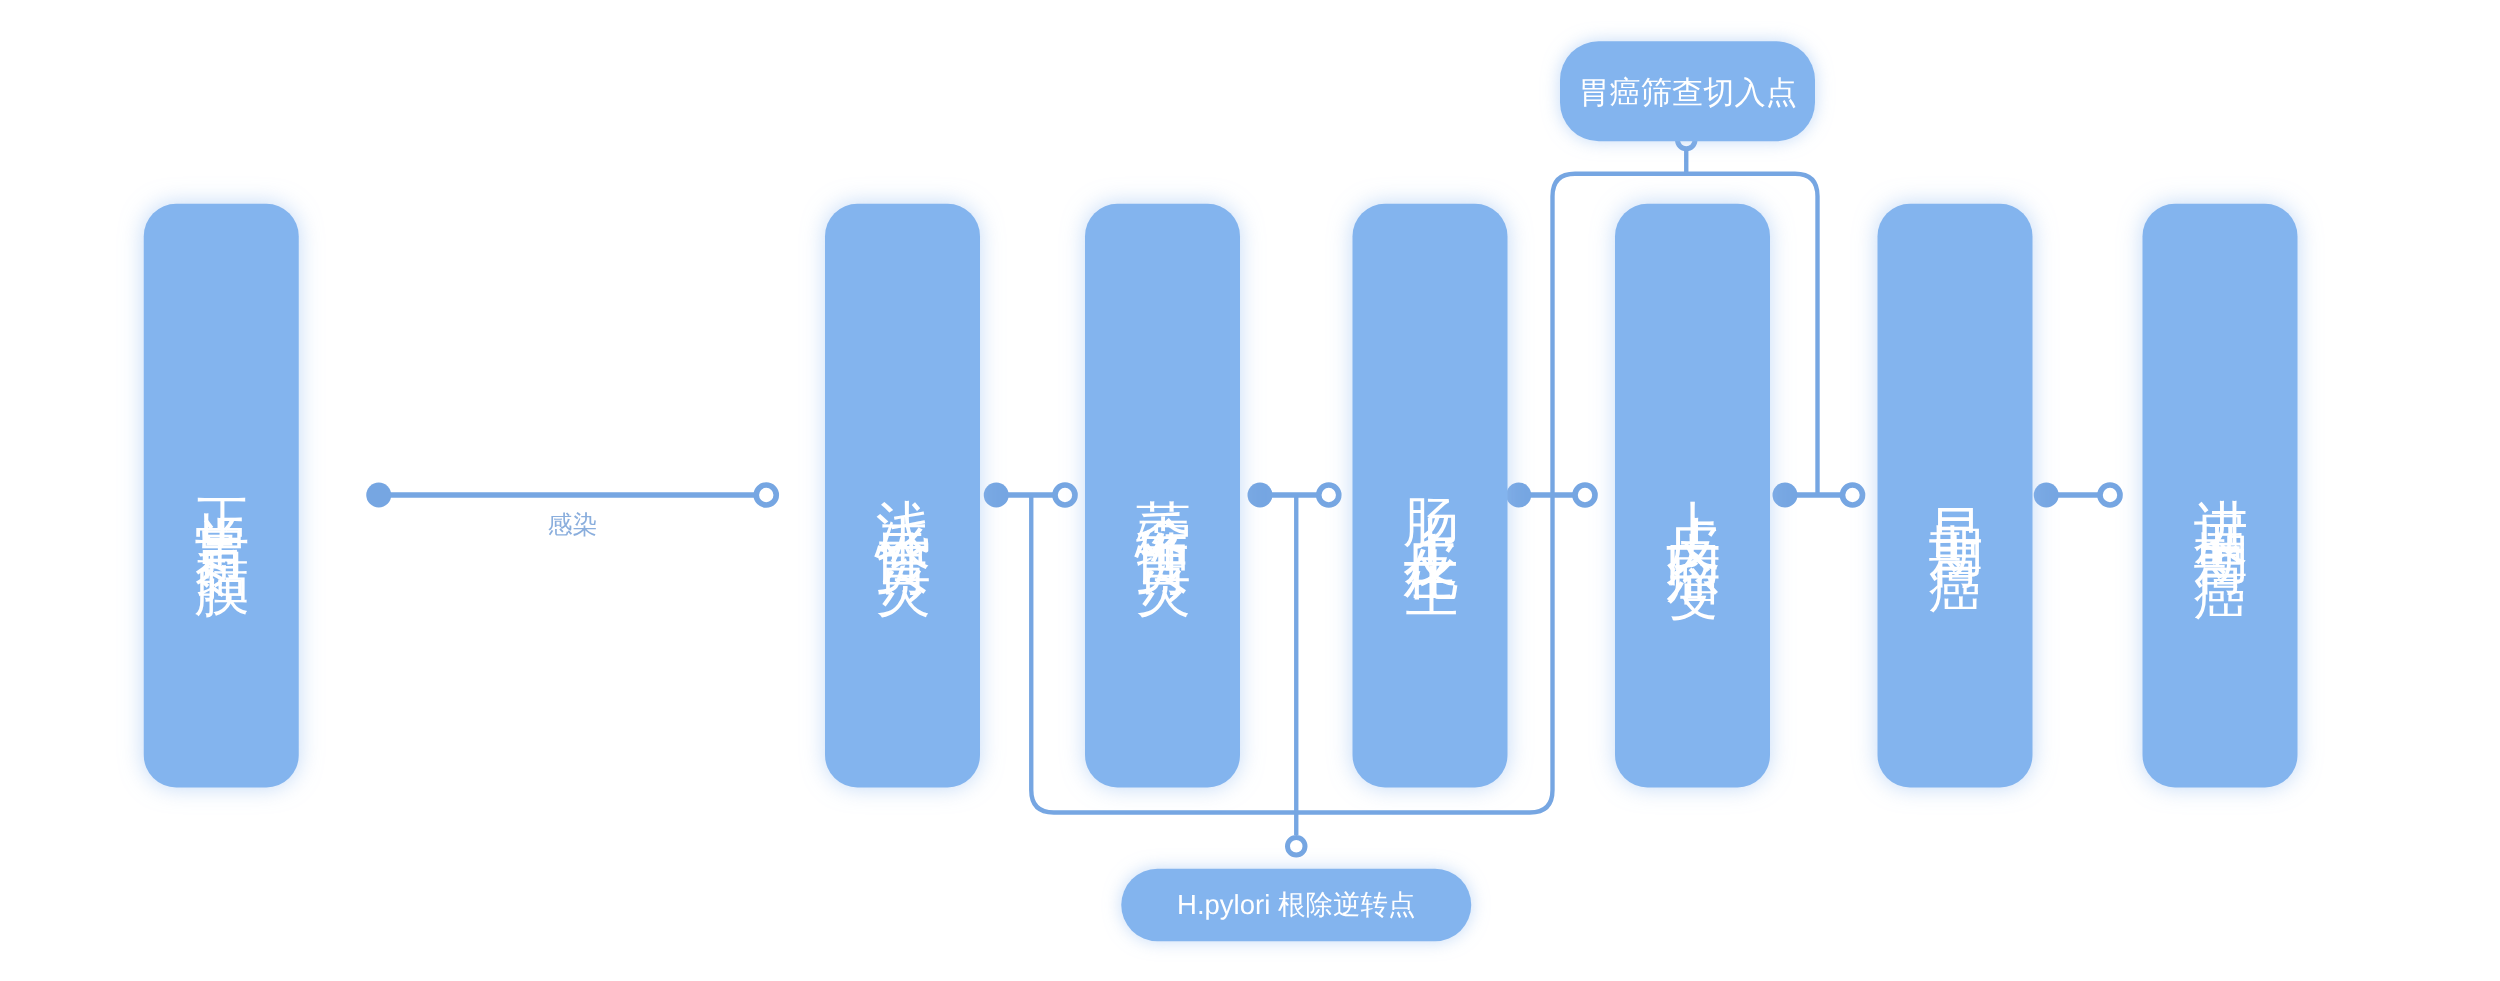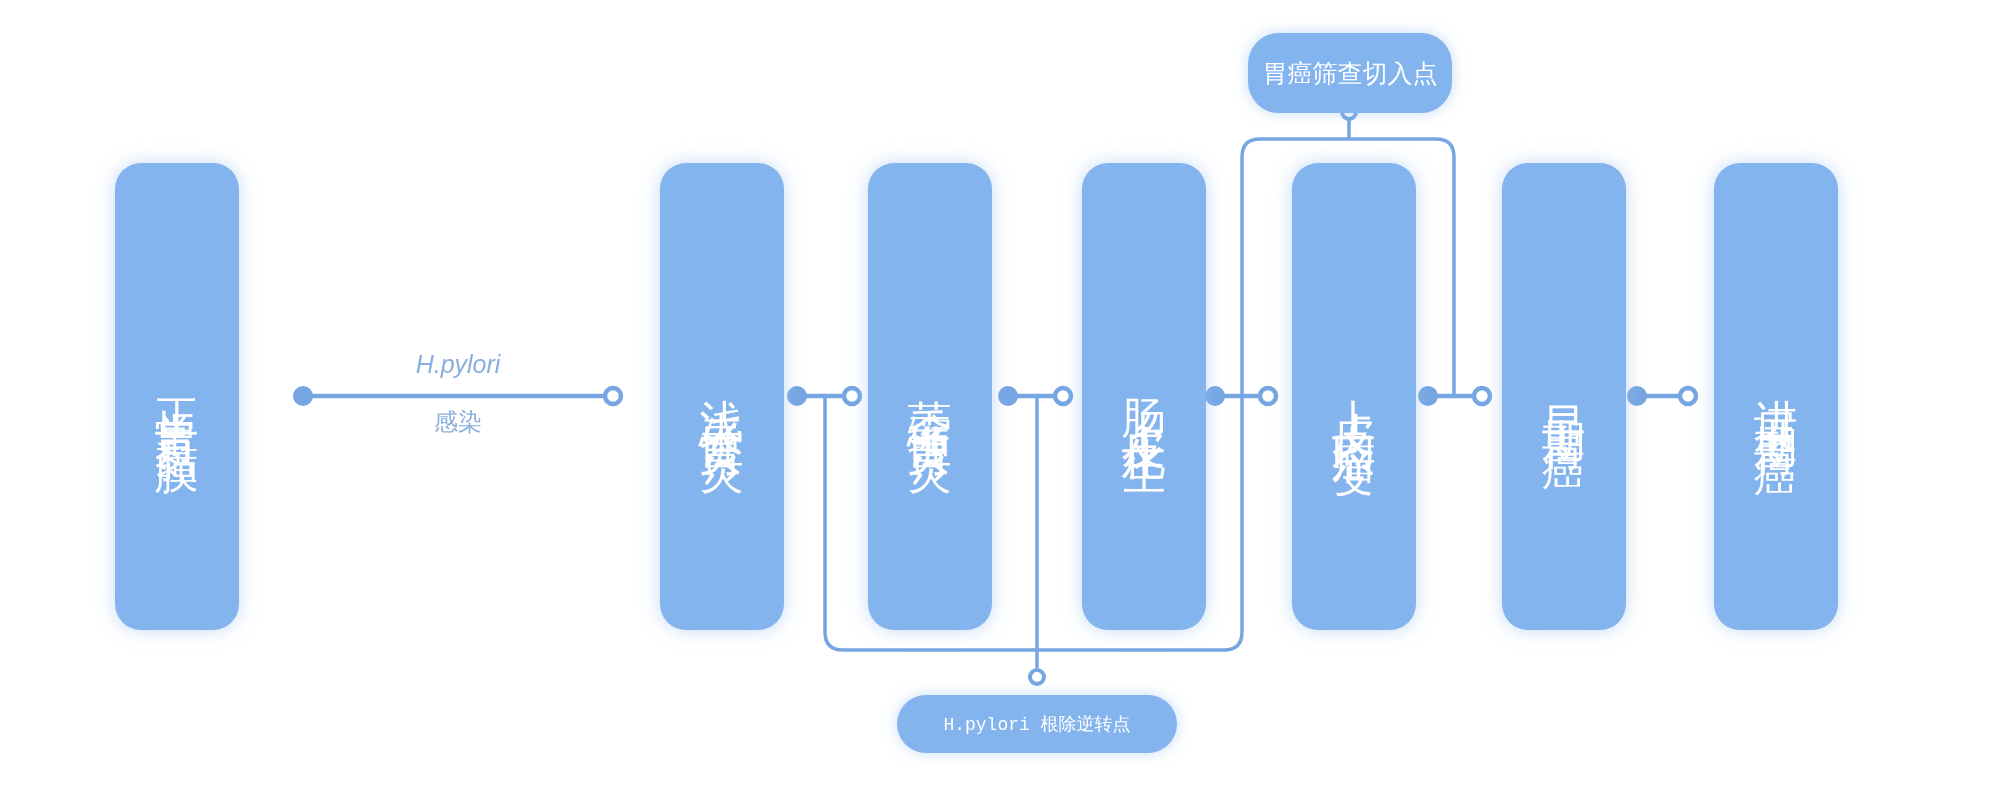--- a/index.html
+++ b/index.html
@@ -26,28 +26,28 @@
     writing-mode:vertical-rl; text-orientation:upright;
     color:var(--box-text,#fff); font-size:44px; letter-spacing:13px;
     line-height:1; user-select:none;
   }
   .badge {
     position:absolute; display:flex; align-items:center; justify-content:center;
     background:var(--badge-fill,#83b4ee); color:var(--box-text,#fff);
     box-shadow:0 0 14px rgba(150,190,240,.55); white-space:nowrap;
   }
   .badge-top    { left:1248px; top:33px;  width:204px; height:80px; border-radius:31px; font-size:25px; }
-  .badge-bottom { left:897px;  top:695px; width:280px; height:58px; border-radius:29px; font-size:18px;font-family:Liberation Mono, monospace; }
+  .badge-bottom { left:897px;  top:695px; width:280px; height:58px; border-radius:29px; font-size:22px; }
 
   .conn-label {
     position:absolute; left:318px; width:280px; text-align:center;
     color:var(--label-text,#8aaedd); white-space:nowrap;
   }
   .conn-label.top    { top:350px; font-size:25px; font-style:italic; }
-  .conn-label.bottom { top:406px; font-size:24px; }
+  .conn-label.bottom { top:406px; font-size:20px; }
 </style>
 </head>
 <body>
 
 <div id="canvas">
 
   <svg class="flow-lines" viewBox="0 0 2000 785" xmlns="http://www.w3.org/2000/svg">
 
     <path class="brk" d="M 1454 396 L 1454 157 Q 1454 139 1436 139 L 1260 139 Q 1242 139 1242 157 L 1242 632 Q 1242 650 1224 650 L 843 650 Q 825 650 825 632 L 825 396"></path>
 
@@ -97,19 +97,18 @@
   <div class="stage-box" style="left:1292px">
     <span class="stage-label">上皮内瘤变</span>
   </div>
   <div class="stage-box" style="left:1502px">
     <span class="stage-label">早期胃癌</span>
   </div>
   <div class="stage-box" style="left:1714px">
     <span class="stage-label">进展期胃癌</span>
   </div>
 
-  <div class="conn-label top">H.pylori</div>
   <div class="conn-label bottom">感染</div>
 
   <div class="badge badge-top">胃癌筛查切入点</div>
   <div class="badge badge-bottom">H.pylori 根除逆转点</div>
 
 </div>
 
 </body></html>

